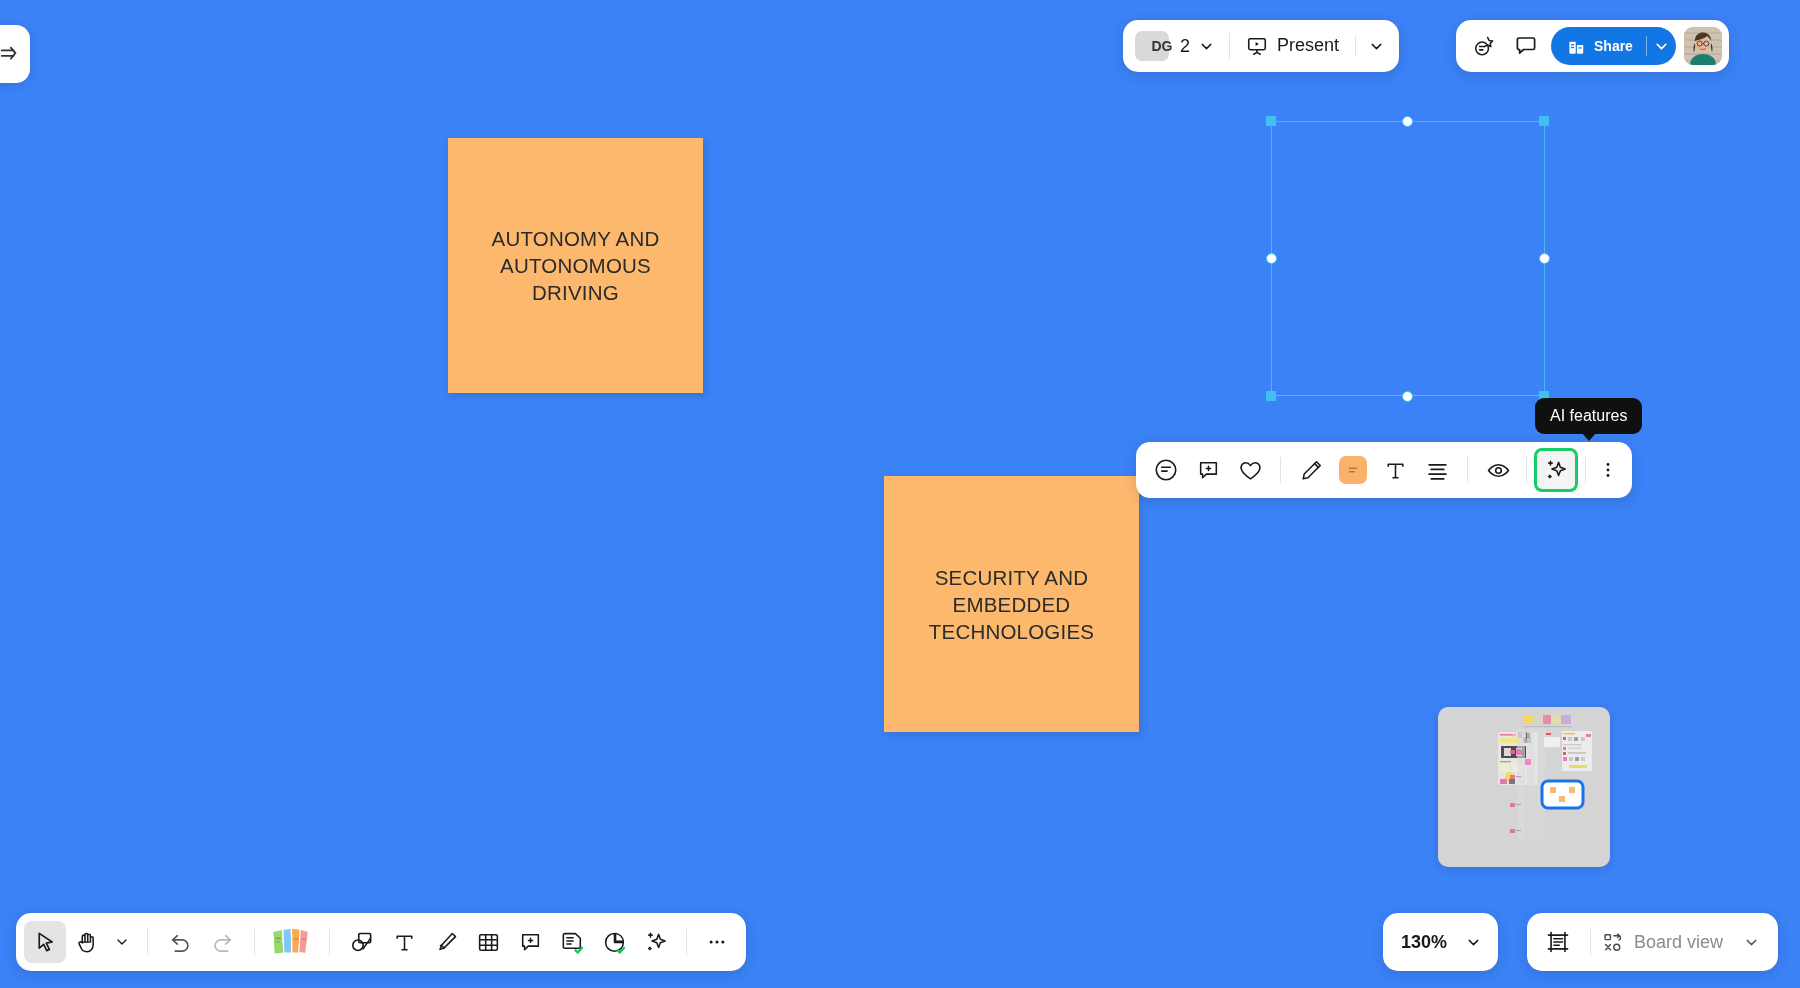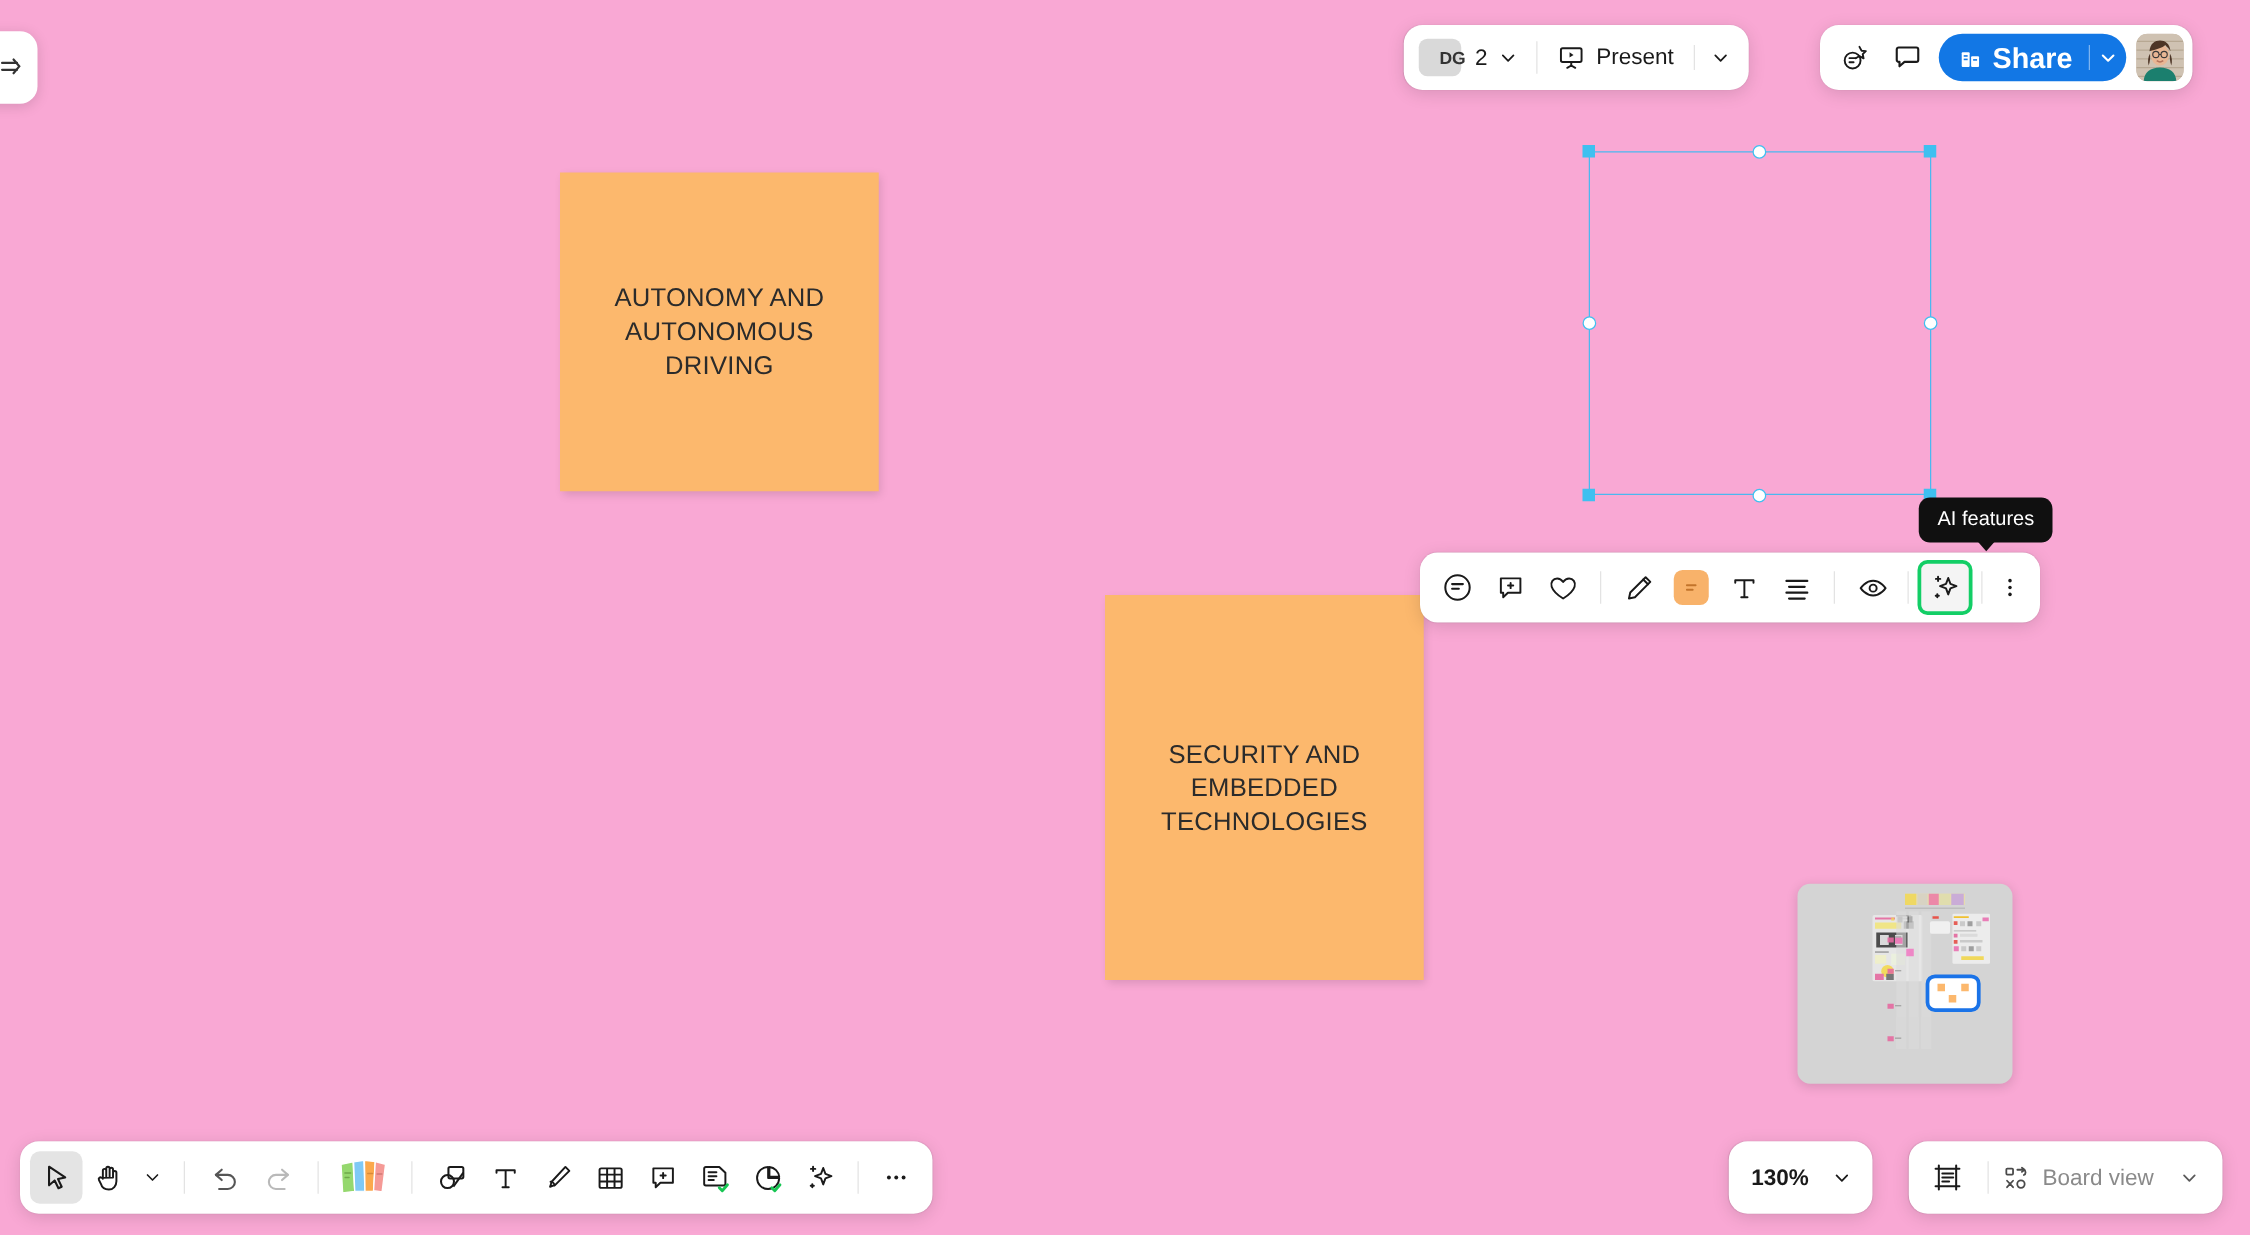--- a/index.html
+++ b/index.html
@@ -5,21 +5,21 @@
   * { box-sizing: border-box; margin: 0; padding: 0; }
   html, body {
     width: 1800px; height: 988px;
     font-family: "Liberation Sans", sans-serif;
     background: #ffffff;
     overflow: hidden;
   }
   #app { position: relative; width: 1800px; height: 988px; background: #fff; }
 
   
-  #canvas { position: absolute; inset: 0; background: #f9a8d4; }
+  #canvas { position: absolute; inset: 0; background: #3b82f6; }
 
   .sticky {
     position: absolute;
     background: #FCB86D;
     display: flex; align-items: center; justify-content: center;
     box-shadow: 2px 3px 7px rgba(0,0,0,0.13);
   }
   .sticky .sticky-text {
     font-size: 20.5px;
     line-height: 27px;
@@ -96,21 +96,21 @@
   #collab-count { font-size: 18px; color: #1a1a1a; margin-left: 11px; }
   .chev { margin: 0 8px; display: flex; align-items: center; cursor: pointer; }
   #present-label { font-size: 18px; color: #1a1a1a; margin-left: 9px; }
 
   #actions-bar { left: 1456px; top: 20px; height: 52px; border-radius: 15px; padding: 0 7px; }
   #share-btn {
     height: 38px; background: #1277E5; border-radius: 19px;
     display: flex; align-items: center; padding: 0 6px 0 16px;
     cursor: pointer; margin-left: 4px;
   }
-  #share-label { color: #fff; font-size: 23px; font-weight: bold; margin-left: 8px; }
+  #share-label { color: #fff; font-size: 14px; font-weight: bold; margin-left: 8px; }
   .share-sep { width: 1px; height: 20px; background: rgba(255,255,255,.45); margin: 0 6px 0 13px; }
   #user-avatar {
     width: 38px; height: 38px; border-radius: 9px; margin-left: 8px; flex: none;
     overflow: hidden; background: #c8b7a6; position: relative;
   }
 
   
   #ctx-toolbar { left: 1136px; top: 442px; height: 56px; border-radius: 14px; padding: 0 9px; }
   .swatch {
     width: 28px; height: 28px; border-radius: 7px; background: #F8B26A;
@@ -156,21 +156,21 @@
 <div id="app">
 
   <div id="canvas">
 
     <div class="sticky" style="left:448px; top:138px; width:255px; height:255px;">
       <div class="sticky-text">AUTONOMY AND
 AUTONOMOUS
 DRIVING</div>
     </div>
 
-    <div class="sticky" style="left:884px; top:476px; width:255px; height:308px;">
+    <div class="sticky" style="left:884px; top:476px; width:255px; height:256px;">
       <div class="sticky-text">SECURITY AND
 EMBEDDED
 TECHNOLOGIES</div>
     </div>
 
 
     <div class="sel-frame" style="left:1271px; top:121px; width:274px; height:275px;"></div>
     <div class="h-sq" style="left:1266px; top:116px;"></div>
     <div class="h-sq" style="left:1539px; top:116px;"></div>
     <div class="h-sq" style="left:1266px; top:391px;"></div>

